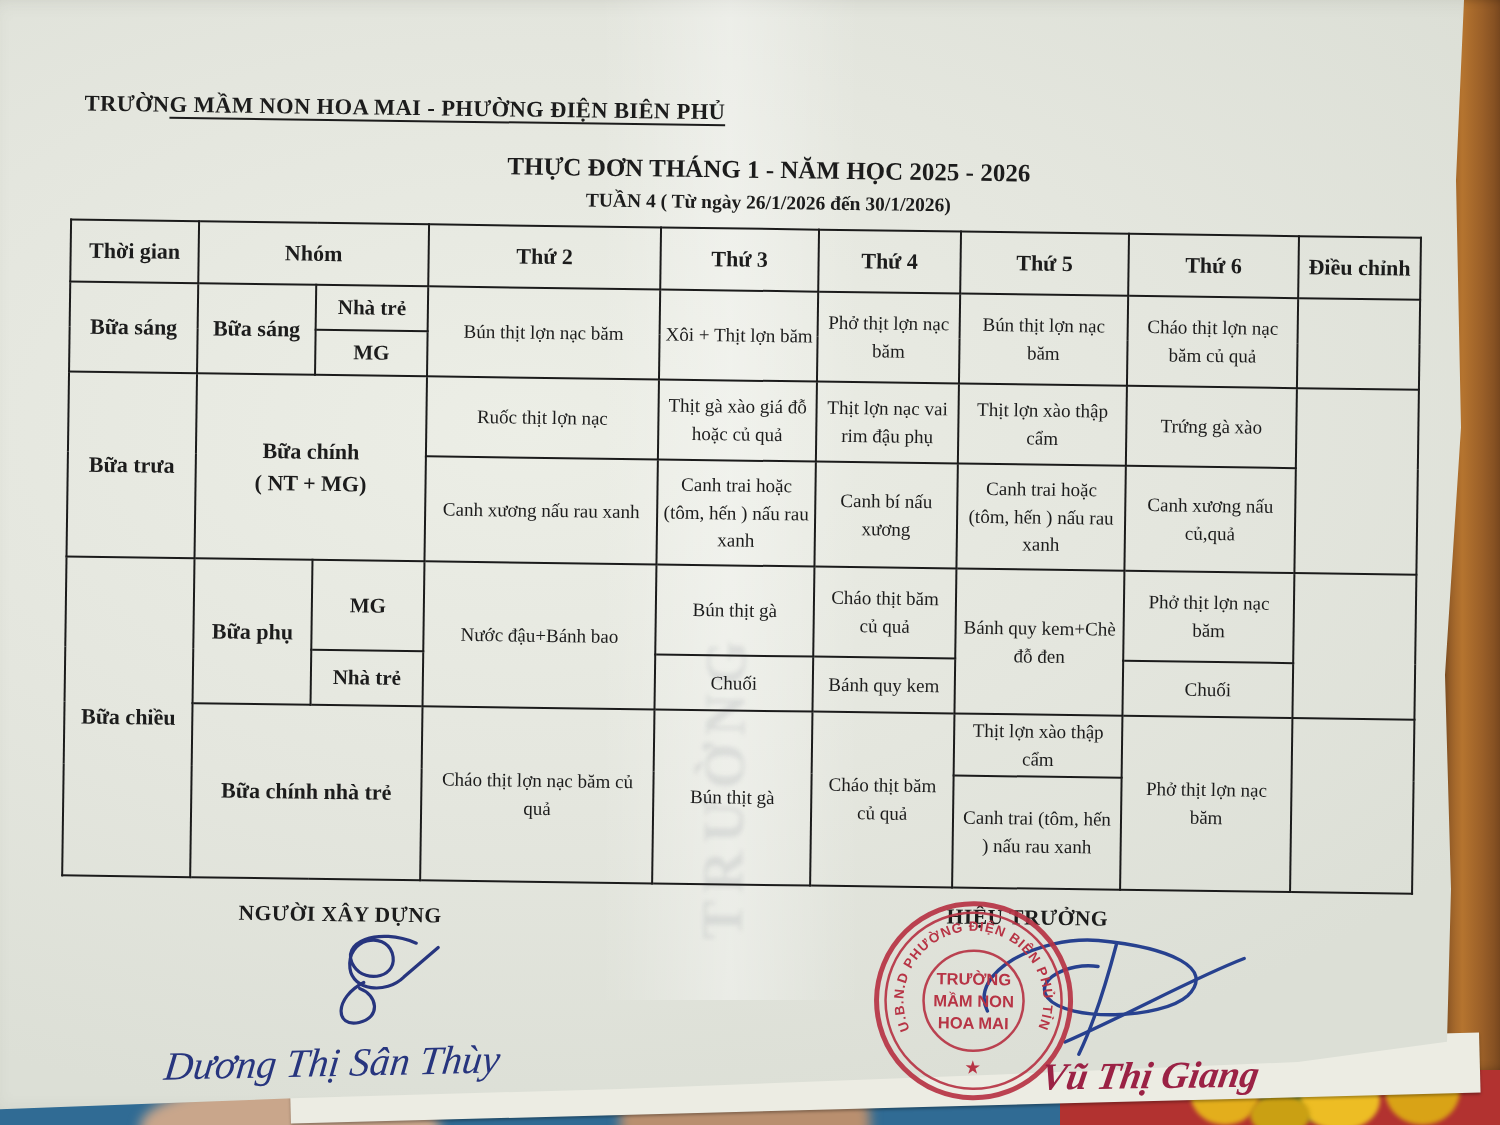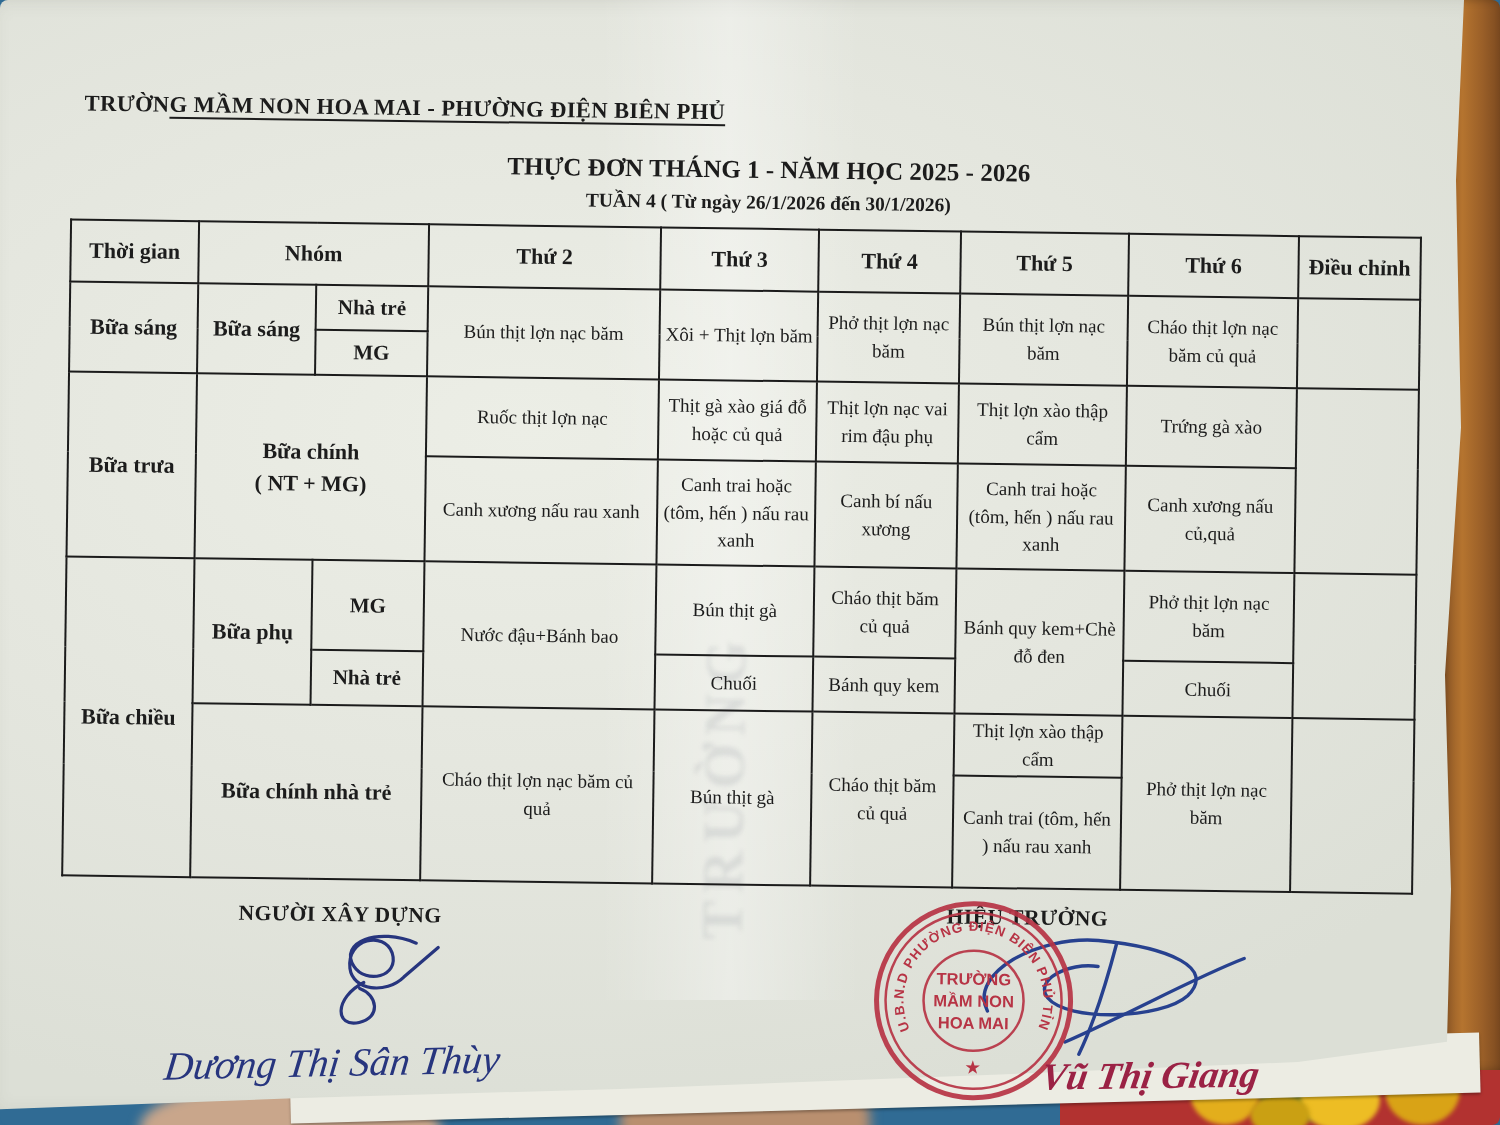--- a/index.html
+++ b/index.html
@@ -1,18 +1,18 @@
 <!DOCTYPE html>
 <html><head>
 <meta charset="utf-8">
 <style>
   html,body{margin:0;padding:0;}
   body{width:1500px;height:1125px;overflow:hidden;position:relative;
        font-family:"Liberation Serif","DejaVu Serif",serif;background:#2f6b94;}
-  .stage{position:absolute;inset:0;overflow:hidden;border-radius:8px;}
+  .stage{position:absolute;inset:0;overflow:hidden;}
 
   
   .bg{position:absolute;inset:0;background:#306b94;}
   .wood{position:absolute;top:0;right:0;width:58px;height:1070px;
         background:linear-gradient(90deg,#8a5526 0%,#b5742f 35%,#9a5f28 70%,#7c4a20 100%);
         box-shadow:inset 4px 0 8px rgba(0,0,0,.25);}
   .tan-blob1{position:absolute;left:140px;top:1082px;width:300px;height:90px;border-radius:50% 50% 0 0;background:#c9a68b;filter:blur(6px);}
   .tan-blob2{position:absolute;left:620px;top:1070px;width:250px;height:100px;border-radius:45% 45% 0 0;background:#b98f6f;filter:blur(6px);}
   .red-box{position:absolute;left:1060px;top:1035px;width:440px;height:90px;background:#b23230;}
   .flower{position:absolute;border-radius:50%;filter:blur(2px);}

